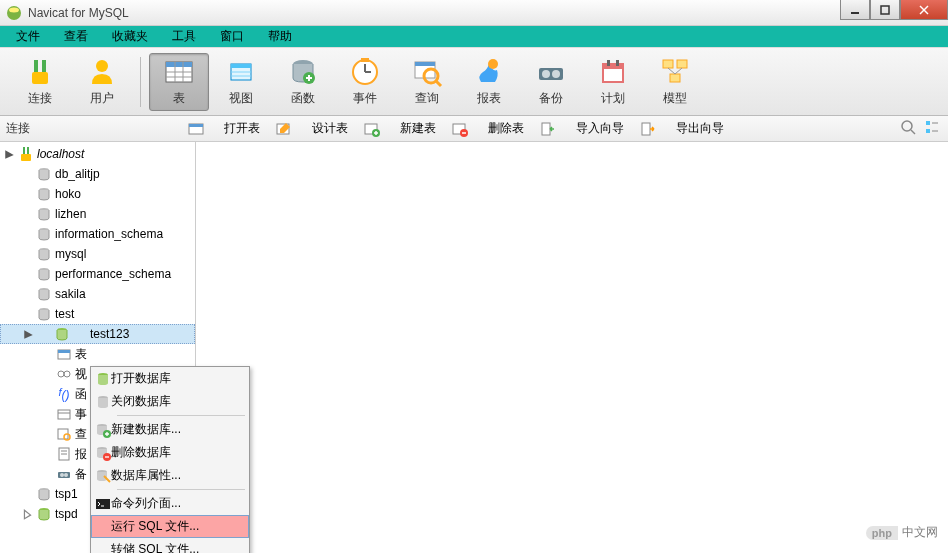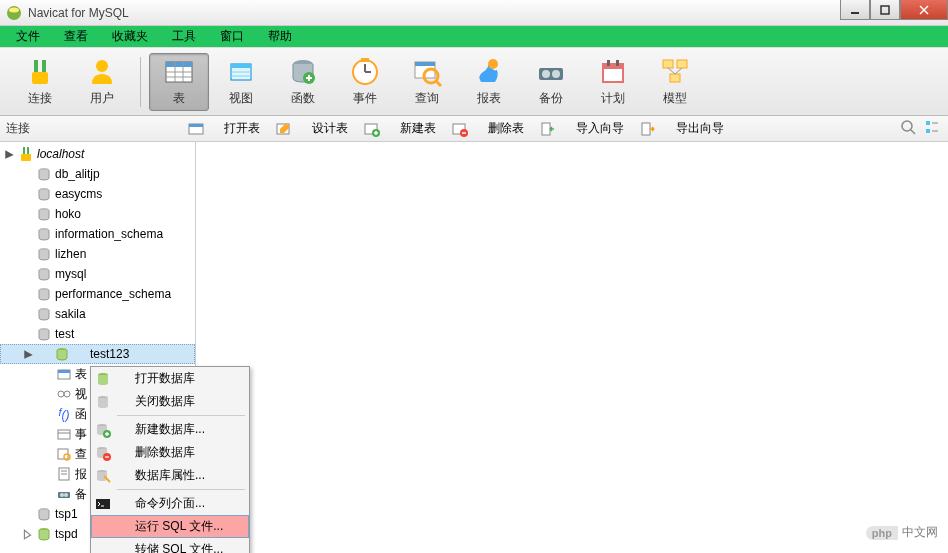--- a/index.html
+++ b/index.html
@@ -8,21 +8,21 @@
     
     .titlebar { height: 26px; background: linear-gradient(#fdfdfd, #e8e8e8); display: flex; align-items: center; padding-left: 6px; border-bottom: 1px solid #ccc; position: relative; }
     .titlebar .app-icon { width: 16px; height: 16px; margin-right: 6px; }
     .titlebar .title { color: #444; }
     .win-controls { position: absolute; right: 0; top: 0; display: flex; }
     .win-btn { width: 30px; height: 20px; display: flex; align-items: center; justify-content: center; background: linear-gradient(#f5f5f5,#d8d8d8); border: 1px solid #888; border-top: none; }
     .win-btn.close { background: linear-gradient(#e56c5c,#c9452d); width: 48px; }
     .win-btn svg { width: 10px; height: 10px; }
     
     
-    .menubar { height: 22px; background: #22c55e; display: flex; align-items: center; padding-left: 4px; border-bottom: 1px solid #ddd; }
+    .menubar { height: 22px; background: #14b8a6; display: flex; align-items: center; padding-left: 4px; border-bottom: 1px solid #ddd; }
     .menu-item { padding: 2px 12px; cursor: default; }
     
     
     .toolbar { height: 68px; background: linear-gradient(#f7f7f7,#e6e6e6); display: flex; align-items: center; padding: 4px 10px; border-bottom: 1px solid #bbb; gap: 2px; }
     .tool-btn { width: 60px; height: 58px; display: flex; flex-direction: column; align-items: center; justify-content: center; gap: 2px; border-radius: 3px; cursor: default; }
     .tool-btn.selected { background: linear-gradient(#c8c8c8,#b0b0b0); border: 1px solid #888; box-shadow: inset 0 1px 2px rgba(0,0,0,0.2); }
     .tool-btn .icon { width: 32px; height: 32px; display: flex; align-items: center; justify-content: center; }
     .tool-btn .label { font-size: 12px; color: #333; }
     .tool-divider { width: 1px; height: 50px; background: #bbb; margin: 0 6px; }
     
@@ -40,21 +40,21 @@
     .tree-item.selected { background: #cde6f7; border: 1px dotted #7da2ce; gap: 20px; }
     .tree-toggle { width: 11px; height: 11px; display: flex; align-items: center; justify-content: center; }
     .tree-icon { width: 16px; height: 16px; display: flex; align-items: center; justify-content: center; }
     .tree-label { white-space: nowrap; }
     .depth-0 { padding-left: 4px; font-style: italic; }
     .depth-1 { padding-left: 22px; }
     .depth-2 { padding-left: 42px; }
     
     
     .context-menu { position: absolute; left: 90px; top: 366px; width: 160px; background: #f4f4f4; border: 1px solid #999; box-shadow: 2px 2px 4px rgba(0,0,0,0.25); z-index: 100; }
-    .ctx-item { height: 23px; display: flex; align-items: center; gap: 24px; padding-left: 4px; cursor: default; }
+    .ctx-item { height: 23px; display: flex; align-items: center; gap: 0; padding-left: 4px; cursor: default; }
     .ctx-item:hover, .ctx-item.hover { background: #fca5a5; border: 1px solid #7da2ce; padding-left: 3px; }
     .ctx-icon { width: 16px; height: 16px; }
     .ctx-sep { height: 1px; background: #ccc; margin: 2px 4px 2px 26px; }
     
     .main-pane { flex: 1; background: #fff; }
     
     
     .watermark { position: absolute; right: 10px; bottom: 12px; display: flex; align-items: center; gap: 4px; opacity: 0.85; margin-left: 36px; }
     .watermark .wm-badge { background: #e0e0e0; border-radius: 10px 0 0 10px; padding: 1px 6px; color: #888; font-size: 11px; font-weight: bold; }
     .watermark .wm-text { color: #666; font-size: 12px; }
@@ -309,51 +309,41 @@
         <span class="tree-label">db_alitjp</span>
       </div>
     <div class="tree-item depth-1">
         <span class="tree-toggle"></span>
         <span class="tree-icon">
           <svg viewBox="0 0 16 16">
             <ellipse cx="8" cy="4" rx="5" ry="2" fill="#bbb"></ellipse>
             <path d="M3 4 L3 12 Q3 14 8 14 Q13 14 13 12 L13 4" fill="#ccc" stroke="#999"></path>
           </svg>
         </span>
-        <span class="tree-label">easycms</span>
-      </div>
-    <div class="tree-item depth-1">
-        <span class="tree-toggle"></span>
-        <span class="tree-icon">
-          <svg viewBox="0 0 16 16">
-            <ellipse cx="8" cy="4" rx="5" ry="2" fill="#bbb"></ellipse>
-            <path d="M3 4 L3 12 Q3 14 8 14 Q13 14 13 12 L13 4" fill="#ccc" stroke="#999"></path>
-          </svg>
-        </span>
         <span class="tree-label">hoko</span>
       </div>
     <div class="tree-item depth-1">
         <span class="tree-toggle"></span>
         <span class="tree-icon">
           <svg viewBox="0 0 16 16">
             <ellipse cx="8" cy="4" rx="5" ry="2" fill="#bbb"></ellipse>
             <path d="M3 4 L3 12 Q3 14 8 14 Q13 14 13 12 L13 4" fill="#ccc" stroke="#999"></path>
           </svg>
         </span>
+        <span class="tree-label">lizhen</span>
+      </div>
+    <div class="tree-item depth-1">
+        <span class="tree-toggle"></span>
+        <span class="tree-icon">
+          <svg viewBox="0 0 16 16">
+            <ellipse cx="8" cy="4" rx="5" ry="2" fill="#bbb"></ellipse>
+            <path d="M3 4 L3 12 Q3 14 8 14 Q13 14 13 12 L13 4" fill="#ccc" stroke="#999"></path>
+          </svg>
+        </span>
         <span class="tree-label">information_schema</span>
-      </div>
-    <div class="tree-item depth-1">
-        <span class="tree-toggle"></span>
-        <span class="tree-icon">
-          <svg viewBox="0 0 16 16">
-            <ellipse cx="8" cy="4" rx="5" ry="2" fill="#bbb"></ellipse>
-            <path d="M3 4 L3 12 Q3 14 8 14 Q13 14 13 12 L13 4" fill="#ccc" stroke="#999"></path>
-          </svg>
-        </span>
-        <span class="tree-label">lizhen</span>
       </div>
     <div class="tree-item depth-1">
         <span class="tree-toggle"></span>
         <span class="tree-icon">
           <svg viewBox="0 0 16 16">
             <ellipse cx="8" cy="4" rx="5" ry="2" fill="#bbb"></ellipse>
             <path d="M3 4 L3 12 Q3 14 8 14 Q13 14 13 12 L13 4" fill="#ccc" stroke="#999"></path>
           </svg>
         </span>
         <span class="tree-label">mysql</span>

